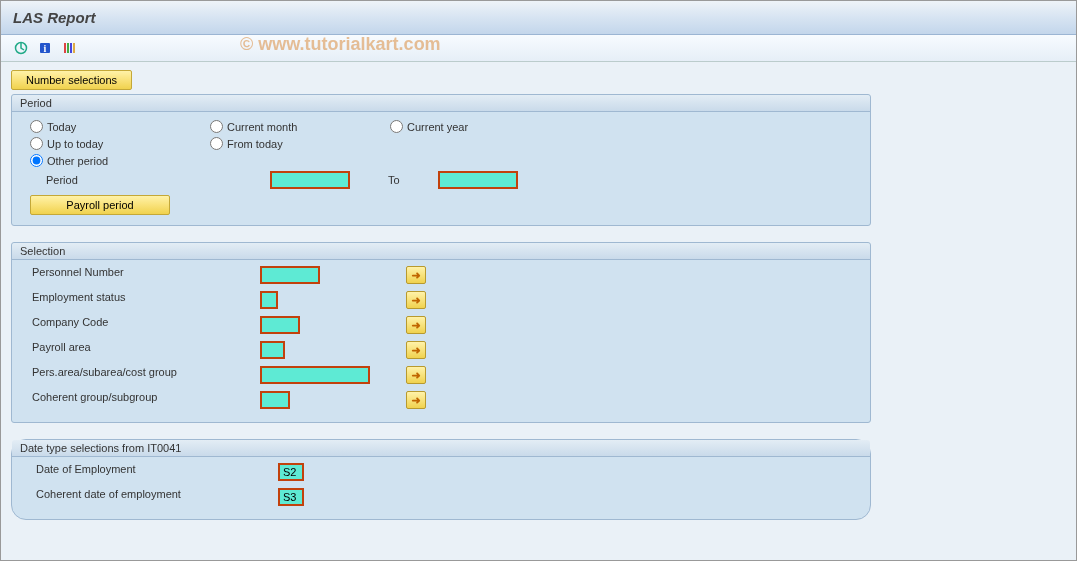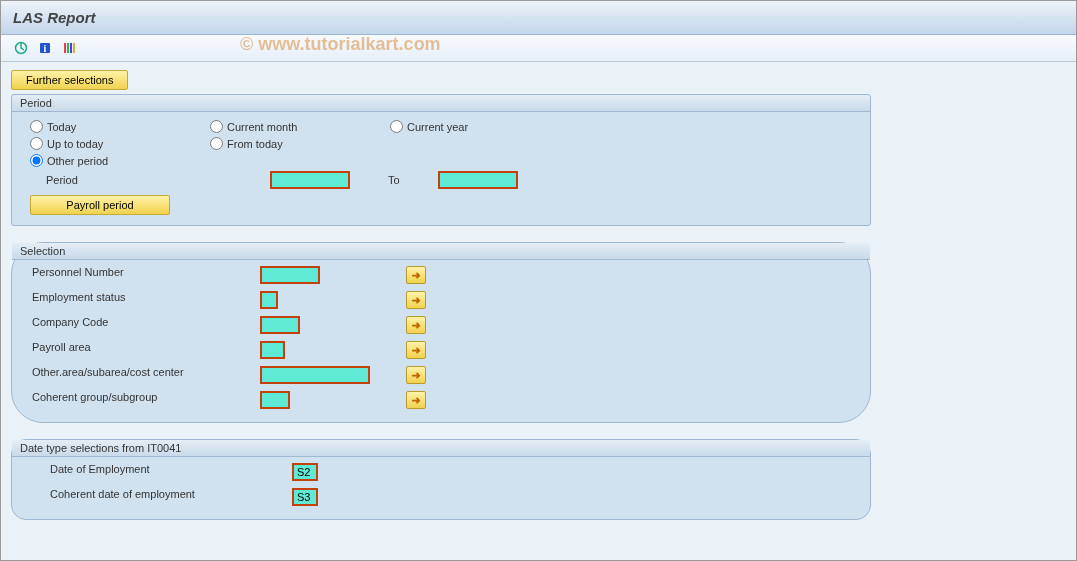--- a/index.html
+++ b/index.html
@@ -169,21 +169,21 @@
         <rect x="11" y="2" width="2" height="10" fill="#da4"></rect>
       </svg>
   </span>
 </div>
 
 <div class="watermark">© www.tutorialkart.com</div>
 
 <div class="content">
 
   <div class="first-row-btns">
-    <button class="btn-yellow">Further selections</button>
+    <button class="btn-yellow">Number selections</button>
   </div>
 
   <div class="group" style="width: 860px;">
     <div class="group-title">Period</div>
     <div class="group-body">
       <div class="radio-row">
         <label class="radio-cell col1">
             <input type="radio" name="period" style="">
             <span>Today</span>
           </label>
@@ -217,21 +217,21 @@
         <input class="text-input" style="width: 80px;" value="">
         <span style="width: 40px; margin-left: 28px;">To</span>
         <input class="text-input" style="width: 80px;" value="">
       </div>
       <div style="margin-top: 6px;">
         <button class="btn-yellow" style="width: 140px; justify-content:center;">Payroll period</button>
       </div>
     </div>
   </div>
 
-  <div class="group" style="width: 860px; border-radius: 32px;">
+  <div class="group" style="width: 860px;">
     <div class="group-title">Selection</div>
     <div class="group-body" style="padding: 6px 18px;">
       <div class="field-row">
         <span class="field-label">Personnel Number</span>
         <div class="sel-input-col">
             <input class="text-input" style="width: 60px;" value="">
           </div>
         <div class="sel-arrow-col">
             <span class="arrow-btn">
               <span class="arrow-glyph">➜</span>
@@ -265,21 +265,21 @@
         <div class="sel-input-col">
             <input class="text-input" style="width: 25px;" value="">
           </div>
         <div class="sel-arrow-col">
             <span class="arrow-btn">
               <span class="arrow-glyph">➜</span>
             </span>
           </div>
       </div>
       <div class="field-row">
-        <span class="field-label">Other.area/subarea/cost center</span>
+        <span class="field-label">Pers.area/subarea/cost group</span>
         <div class="sel-input-col">
             <input class="text-input" style="width: 110px;" value="">
           </div>
         <div class="sel-arrow-col">
             <span class="arrow-btn">
               <span class="arrow-glyph">➜</span>
             </span>
           </div>
       </div>
       <div class="field-row">
@@ -291,21 +291,21 @@
             <span class="arrow-btn">
               <span class="arrow-glyph">➜</span>
             </span>
           </div>
       </div>
     </div>
   </div>
 
   <div class="group" style="width: 860px; border-radius: 15px;">
     <div class="group-title">Date type selections from IT0041</div>
-    <div class="group-body" style="padding: 6px 36px;">
+    <div class="group-body" style="padding: 6px 22px;">
       <div class="field-row">
         <span class="field-label" style="width:244px;">Date of Employment</span>
         <input class="text-input" style="width: 26px;" value="S2">
       </div>
       <div class="field-row">
         <span class="field-label" style="width:244px;">Coherent date of employment</span>
         <input class="text-input" style="width: 26px;" value="S3">
       </div>
     </div>
   </div>

